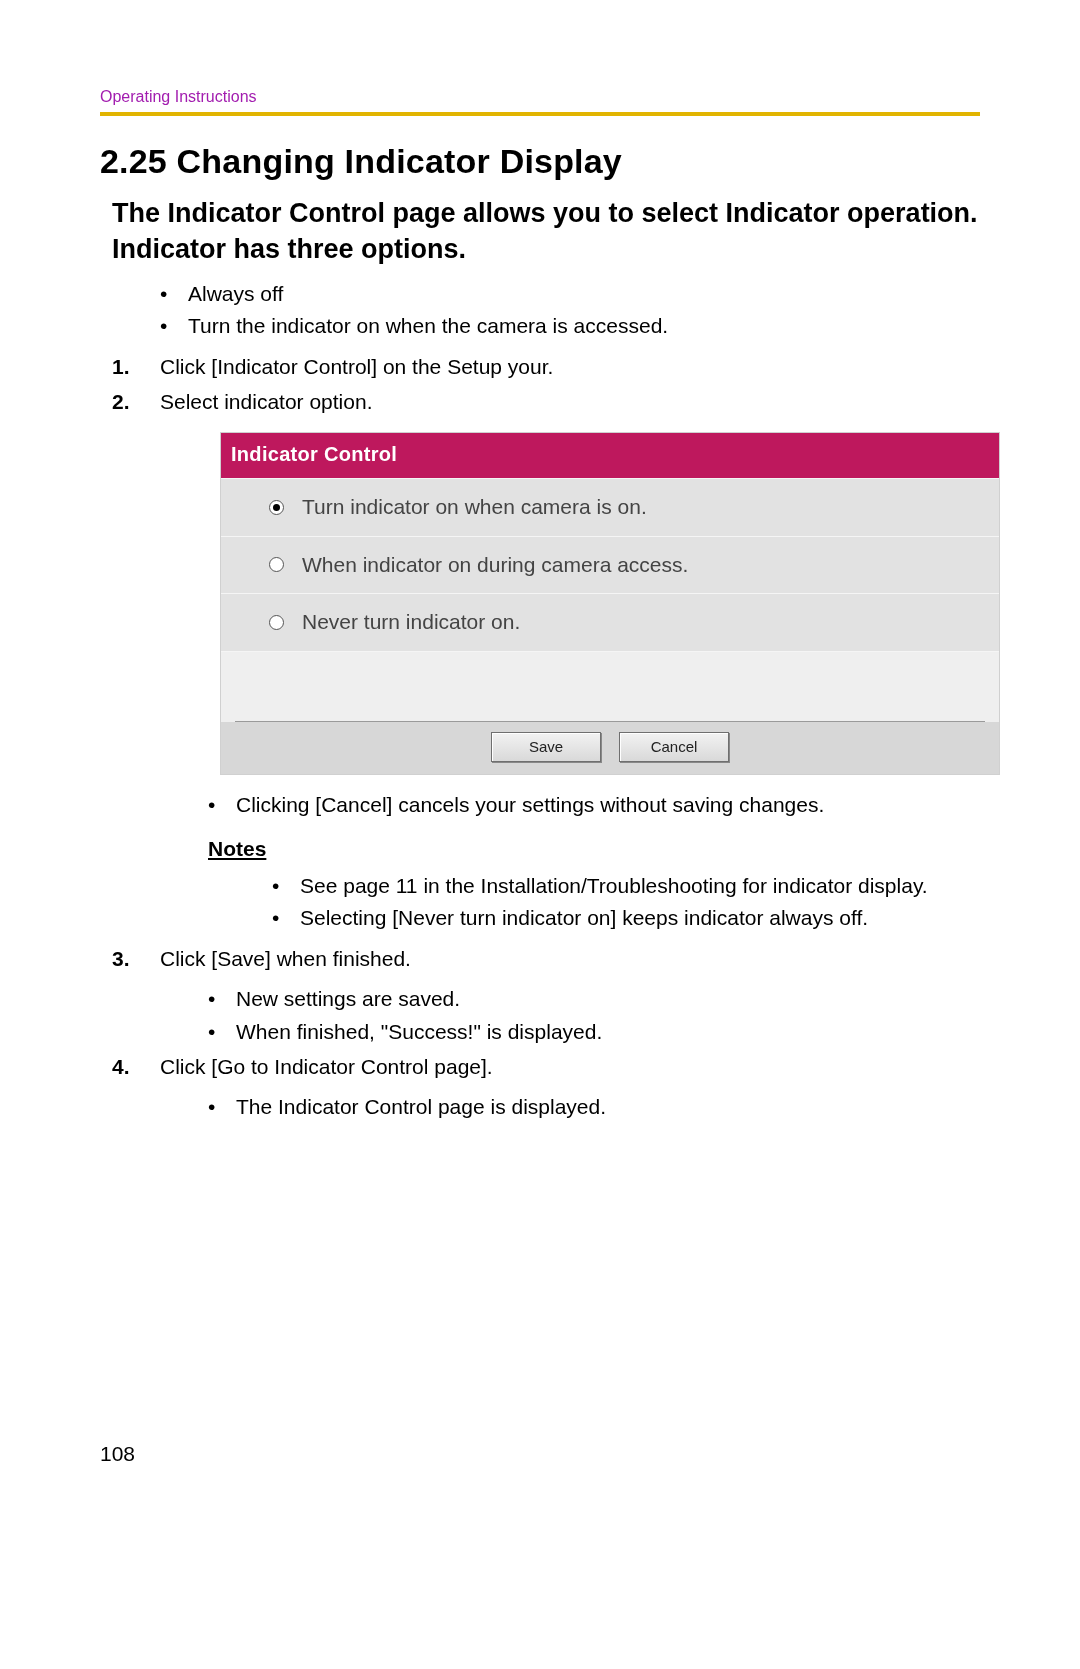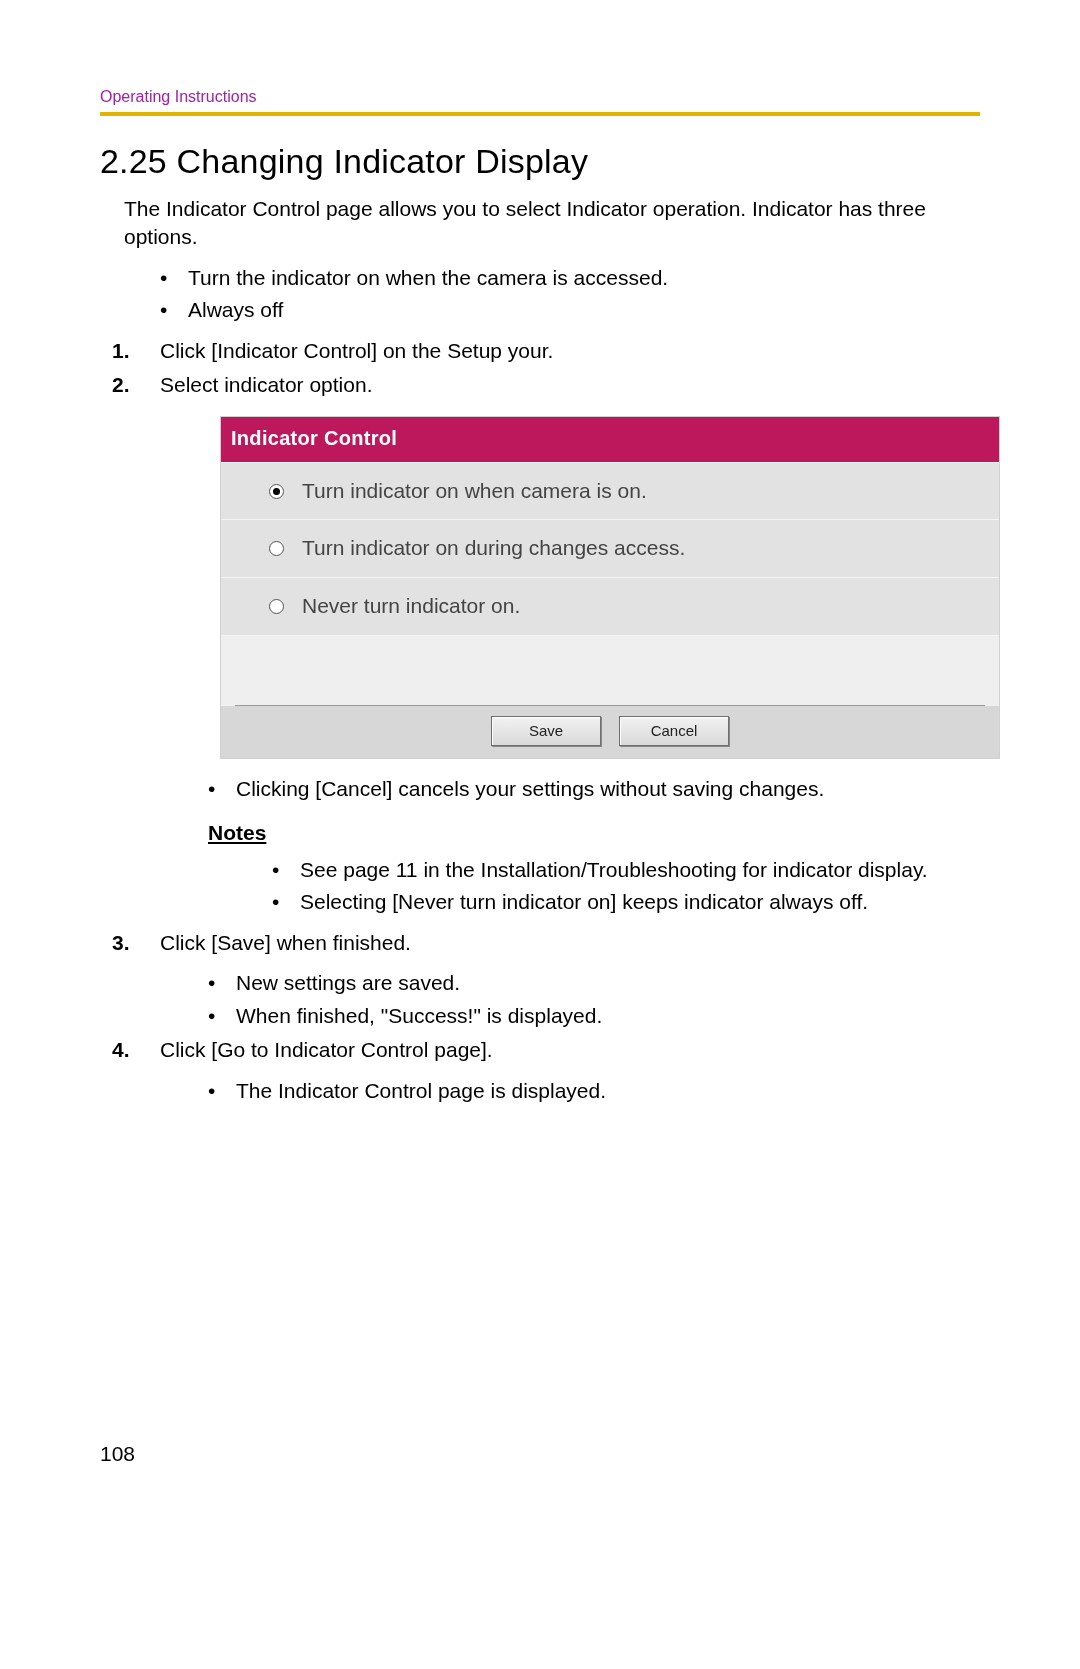--- a/index.html
+++ b/index.html
@@ -22,29 +22,30 @@
     margin-bottom: 6px;
   }
   .rule {
     height: 4px;
     background: #e1b400;
     width: 100%;
     margin-bottom: 26px;
   }
   h1.section-title {
     font-size: 34px;
-    font-weight: normal;
+    font-weight: bold;
     margin-bottom: 14px;
     letter-spacing: 0.2px;
   }
   .intro {
-    font-size: 21px;
+    font-size: 27px;
     line-height: 1.35;
-    margin-left: 24px;
+    margin-left: 12px;
     margin-bottom: 10px;
+    font-weight: bold;
   }
   ul.bullets {
     list-style: none;
     margin-left: 60px;
     margin-bottom: 8px;
   }
   ul.bullets li {
     position: relative;
     font-size: 21px;
     line-height: 1.55;
@@ -204,43 +205,43 @@
 
 <div class="page">
   <div class="running-head">Operating Instructions</div>
   <div class="rule"></div>
 
   <h1 class="section-title">2.25  Changing Indicator Display</h1>
 
   <p class="intro">The Indicator Control page allows you to select Indicator operation. Indicator has three options.</p>
 
   <ul class="bullets">
+    <li>Always off</li>
     <li>Turn the indicator on when the camera is accessed.</li>
-    <li>Always off</li>
   </ul>
 
   <ol class="steps">
     <li>
       <span class="num">1.</span>
       <span>Click [Indicator Control] on the Setup your.</span>
     </li>
     <li>
       <span class="num">2.</span>
       <span>Select indicator option.</span>
 
       <div class="figure-wrap">
         <div class="indicator-panel">
           <div class="panel-header">Indicator Control</div>
           <div class="option-row">
             <span class="radio selected"></span>
             <span>Turn indicator on when camera is on.</span>
           </div>
           <div class="option-row">
             <span class="radio"></span>
-            <span>Turn indicator on during changes access.</span>
+            <span>When indicator on during camera access.</span>
           </div>
           <div class="option-row">
             <span class="radio"></span>
             <span>Never turn indicator on.</span>
           </div>
           <div class="panel-spacer"></div>
           <div class="button-bar">
             <div class="btn">Save</div>
             <div class="btn">Cancel</div>
           </div>

